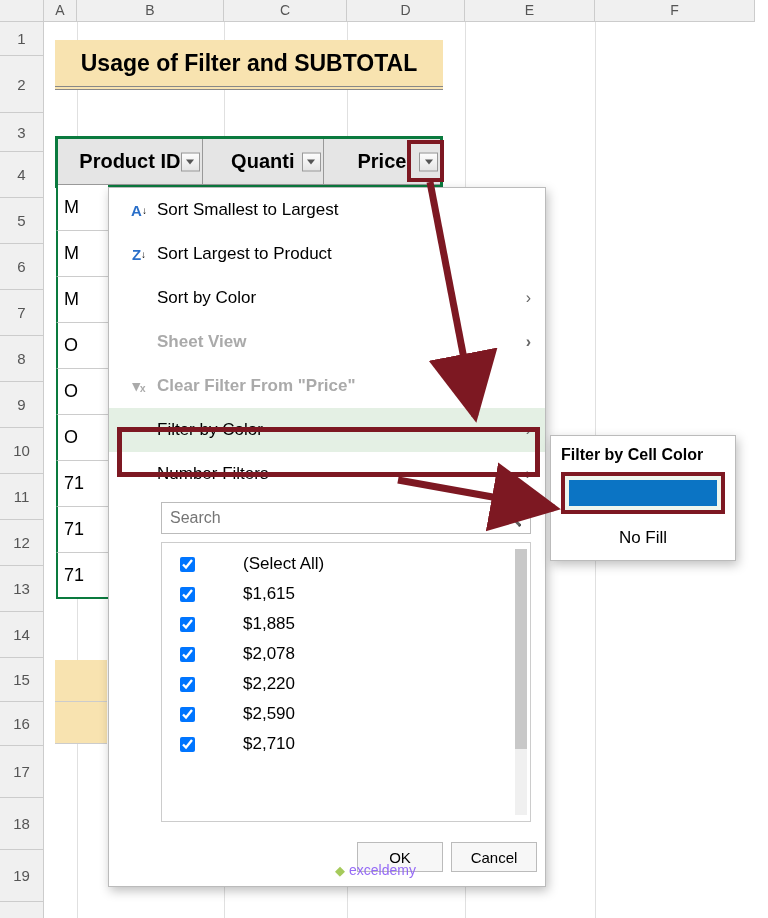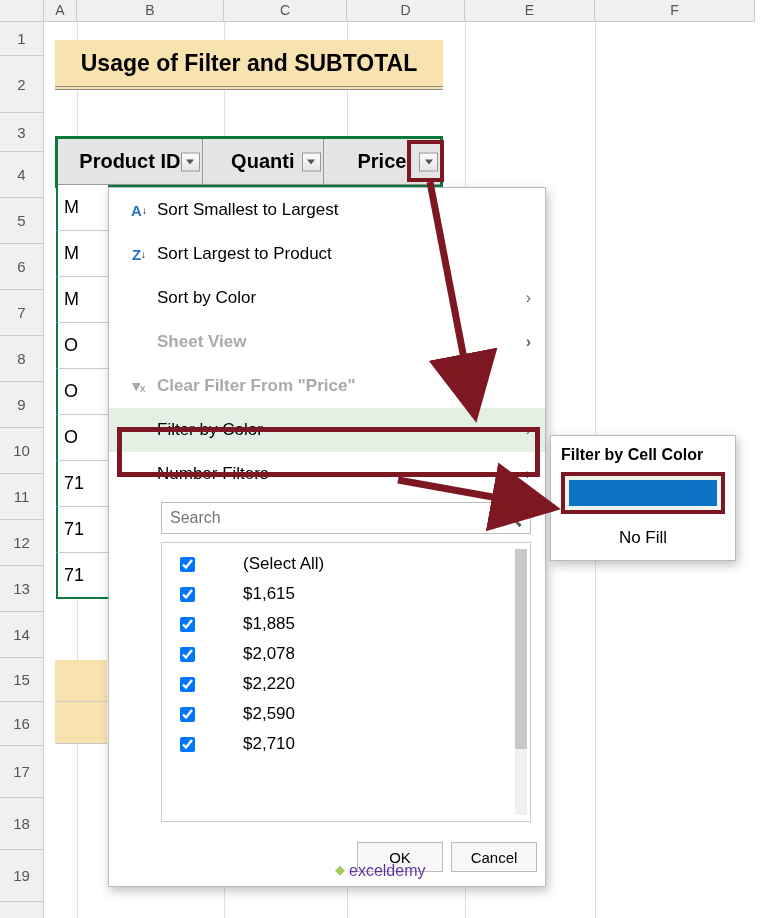--- a/index.html
+++ b/index.html
@@ -57,21 +57,21 @@
 
 .btn-row { display: flex; justify-content: flex-end; gap: 8px; padding: 10px 8px 14px; }
 .dlg-btn { width: 86px; height: 30px; border: 1px solid #bbb; background: #f7f7f7; font-size: 15px; cursor: pointer; }
 
 .submenu { position: absolute; left: 550px; top: 435px; width: 186px; background: #fff; border: 1px solid #bbb; box-shadow: 2px 4px 10px rgba(0,0,0,.25); z-index: 20; padding: 10px 10px 8px; }
 .submenu-title { font-weight: 700; font-size: 16px; margin-bottom: 8px; }
 .color-swatch-frame { border: 4px solid #7d1822; padding: 4px; margin-bottom: 10px; background: #eef6ee; }
 .color-swatch { width: 100%; height: 26px; background: #0b74c4; }
 .no-fill { text-align: center; font-size: 17px; padding: 4px 0; cursor: pointer; }
 
-.watermark { position: absolute; left: 335px; top: 862px; font-size: 16px; color: #4c1d95; z-index: 50; display: flex; align-items: flex-start; gap: 4px; opacity: .9; }
+.watermark { position: absolute; left: 335px; top: 862px; font-size: 14px; color: #8b5cf6; z-index: 50; display: flex; align-items: flex-end; gap: 4px; opacity: .9; }
 .watermark::before { content: "◆"; color: #9cc54a; font-size: 13px; }
 
 svg.arrow { position: absolute; z-index: 30; overflow: visible; }
 </style>
 </head>
 <body>
 
 <div class="grid">
   <div class="col-headers">
     <div class="corner"></div>

